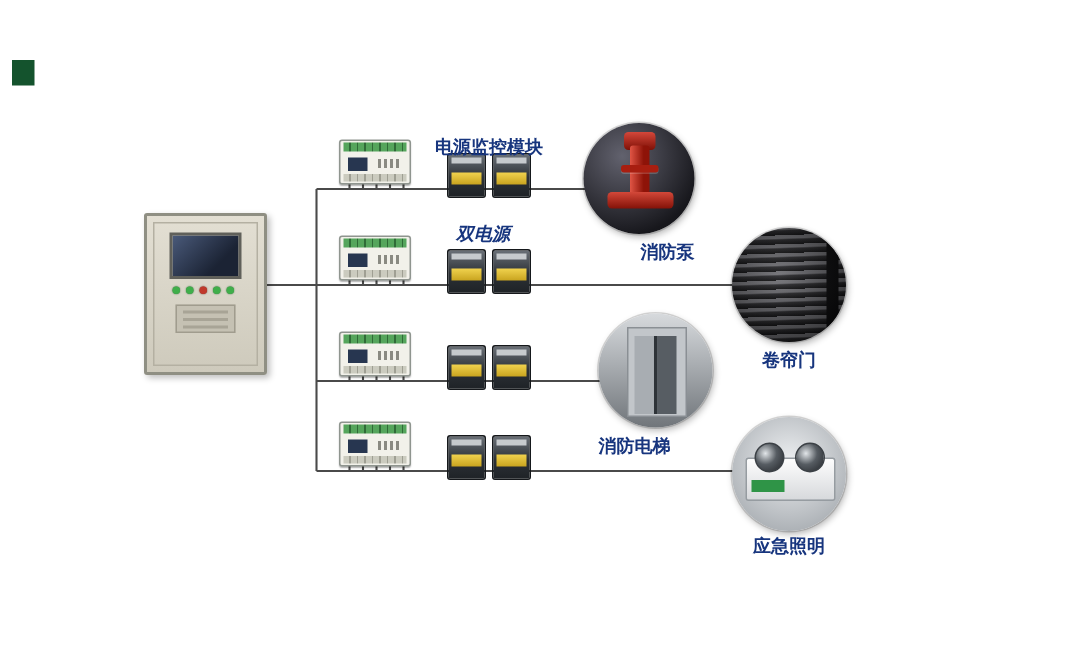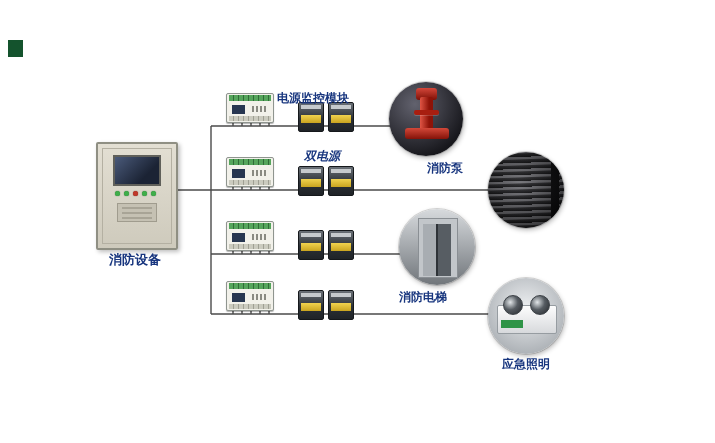--- a/index.html
+++ b/index.html
@@ -148,21 +148,20 @@
       <span class="btn"></span>
       <span class="btn"></span>
     </div>
     <div class="panel2">
         <i></i>
         <i></i>
         <i></i>
       </div>
   </div>
   <div class="lbl cab-label">
-    <div>消防设备</div>
   </div>
 
   <div class="module m1">
     <div class="term"></div>
     <div class="disp"></div>
     <div class="dots"></div>
     <div class="termb"></div>
   </div>
   <div class="module m2">
     <div class="term"></div>
@@ -193,35 +192,36 @@
   </div>
   <div class="ats a3">
     <div class="unit"></div>
     <div class="unit"></div>
   </div>
   <div class="ats a4">
     <div class="unit"></div>
     <div class="unit"></div>
   </div>
 
-  <div class="lbl" style="left:277px; top:90px;">电源监控模块</div>
+  <div class="lbl" style="left:290px; top:90px;">电源监控模块</div>
   <div class="lbl" style="left:304px; top:148px;font-style:italic;">双电源</div>
 
   <div class="photo pump">
     <div class="motor"></div>
     <div class="pipe-v"></div>
     <div class="flange"></div>
     <div class="pipe-h"></div>
   </div>
   <div class="lbl" style="left:389px; top:160px; width:74px; text-align:right;">消防泵</div>
 
   <div class="photo shutter">
     <div class="frame"></div>
     <div class="shade"></div>
   </div>
+  <div class="lbl" style="left:488px; top:232px; width:76px; text-align:center;">卷帘门</div>
 
   <div class="photo elevator">
     <div class="doorframe"></div>
     <div class="door"></div>
     <div class="split"></div>
   </div>
   <div class="lbl" style="left:399px; top:289px; width:76px; ">消防电梯</div>
 
   <div class="photo emergency">
     <div class="unitbox"></div>

